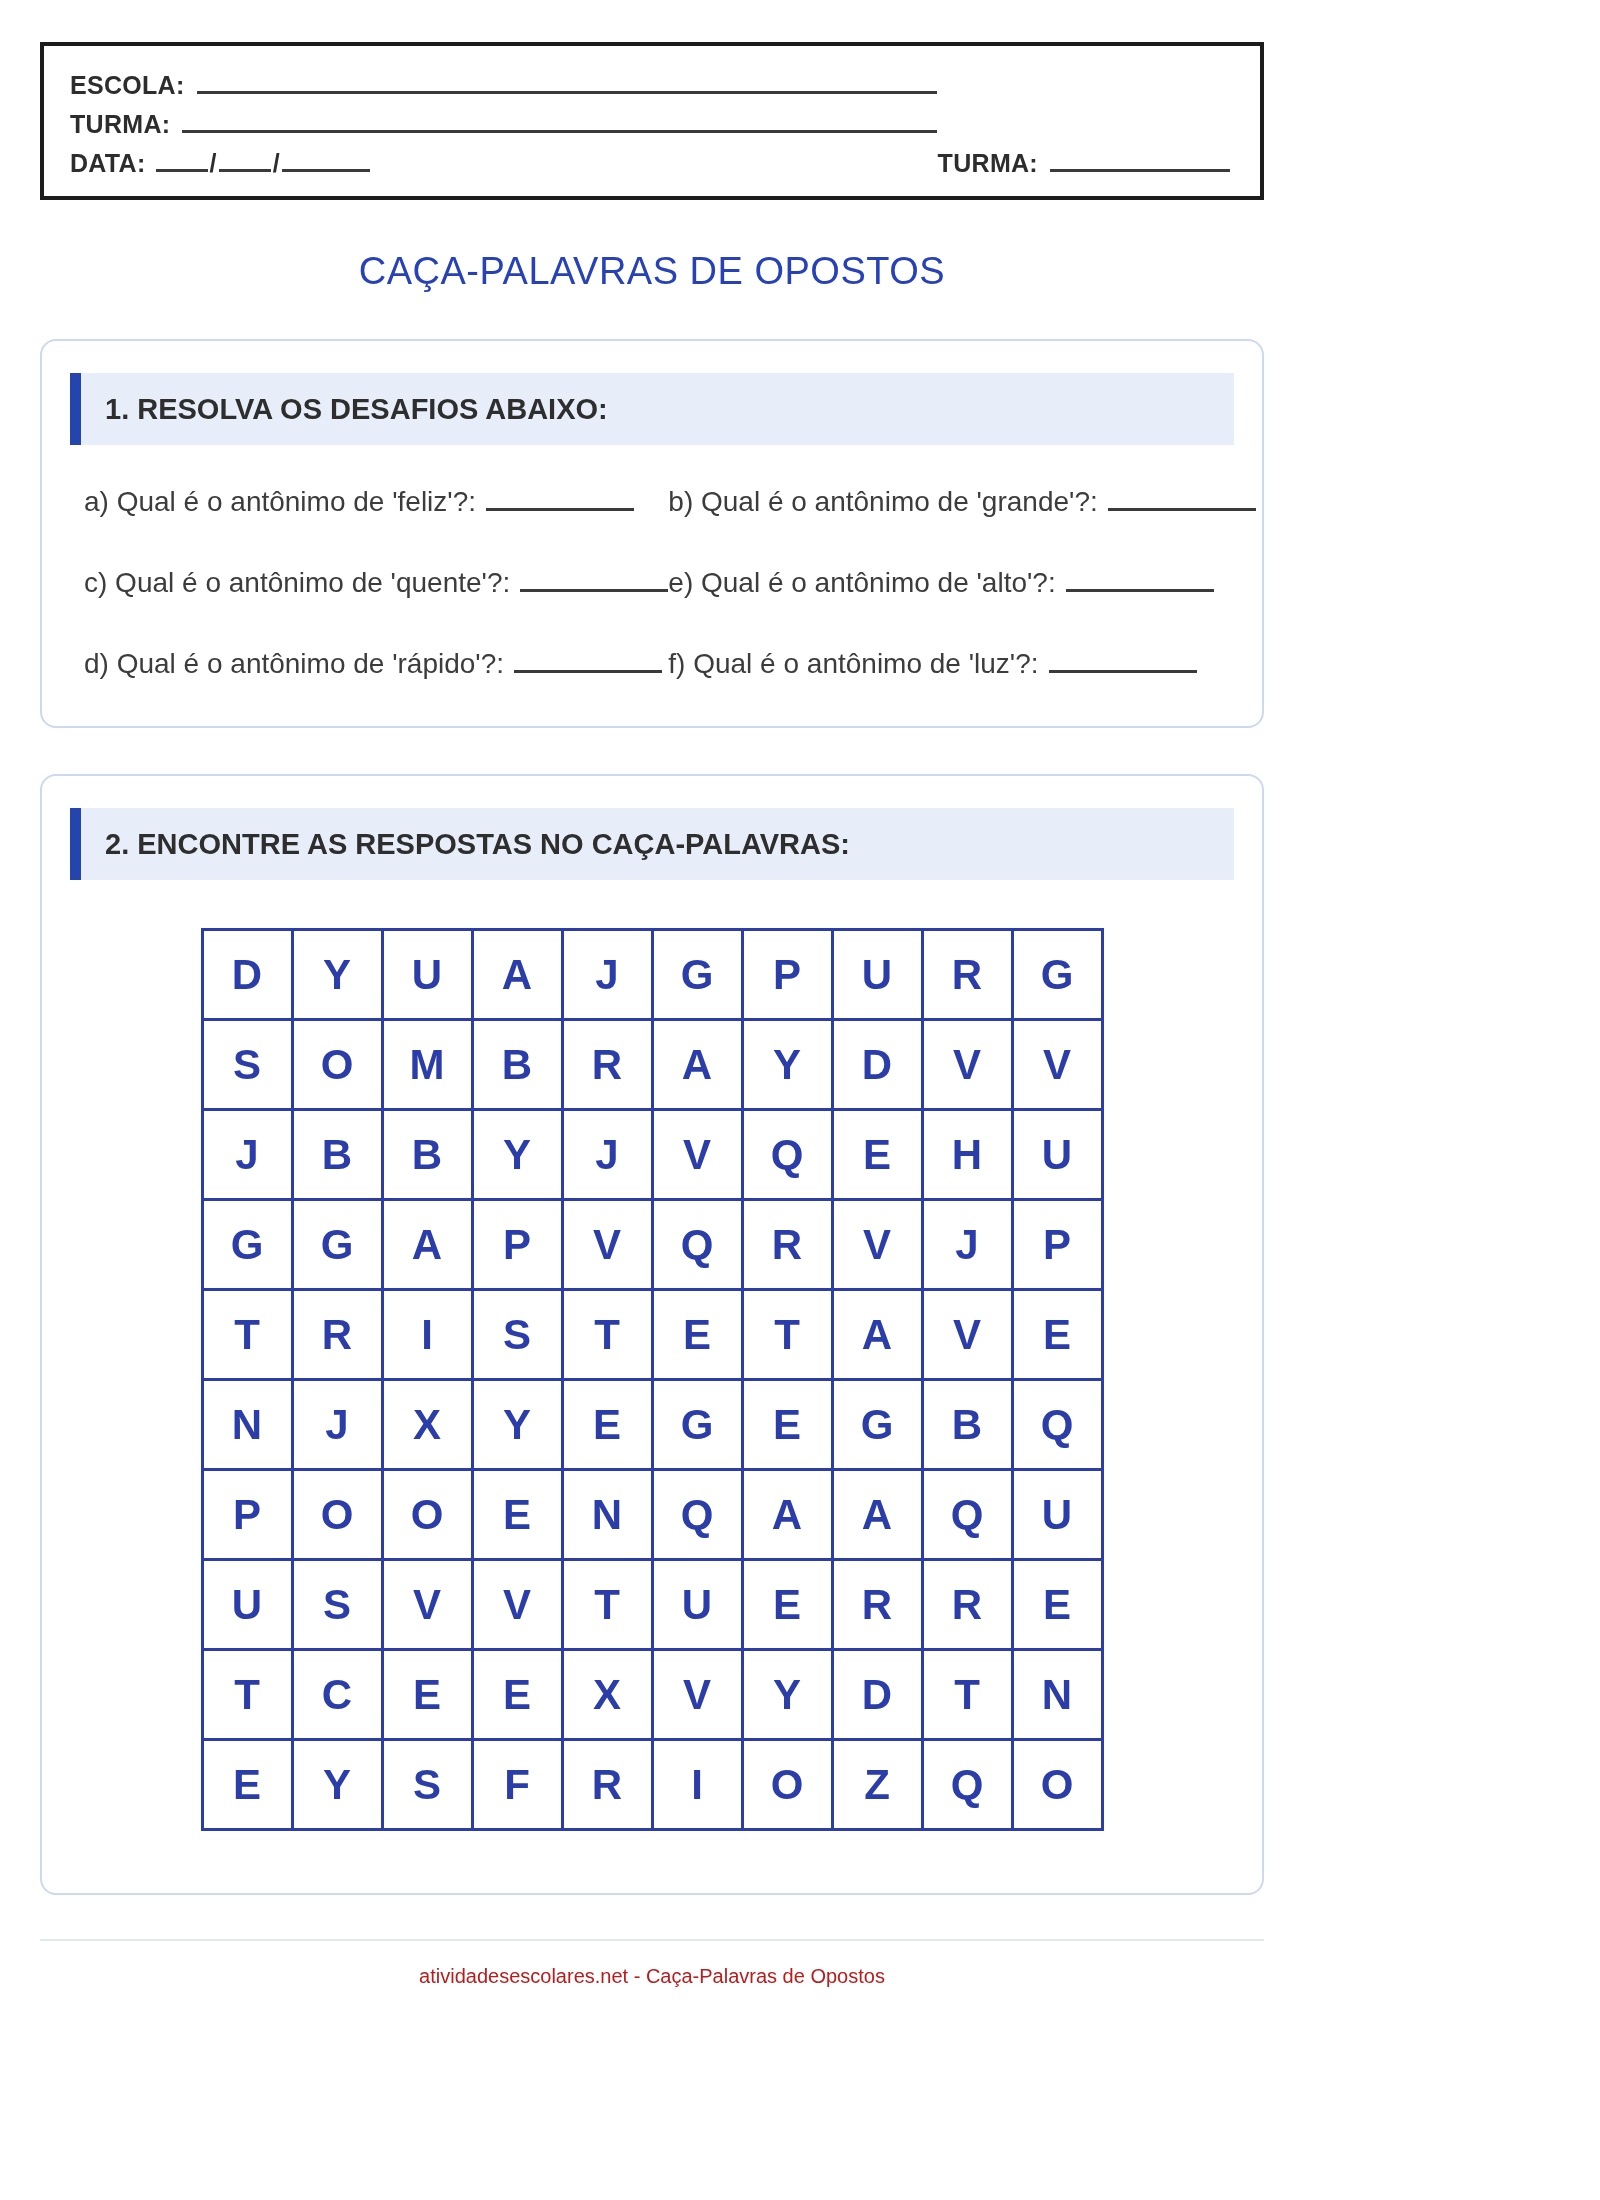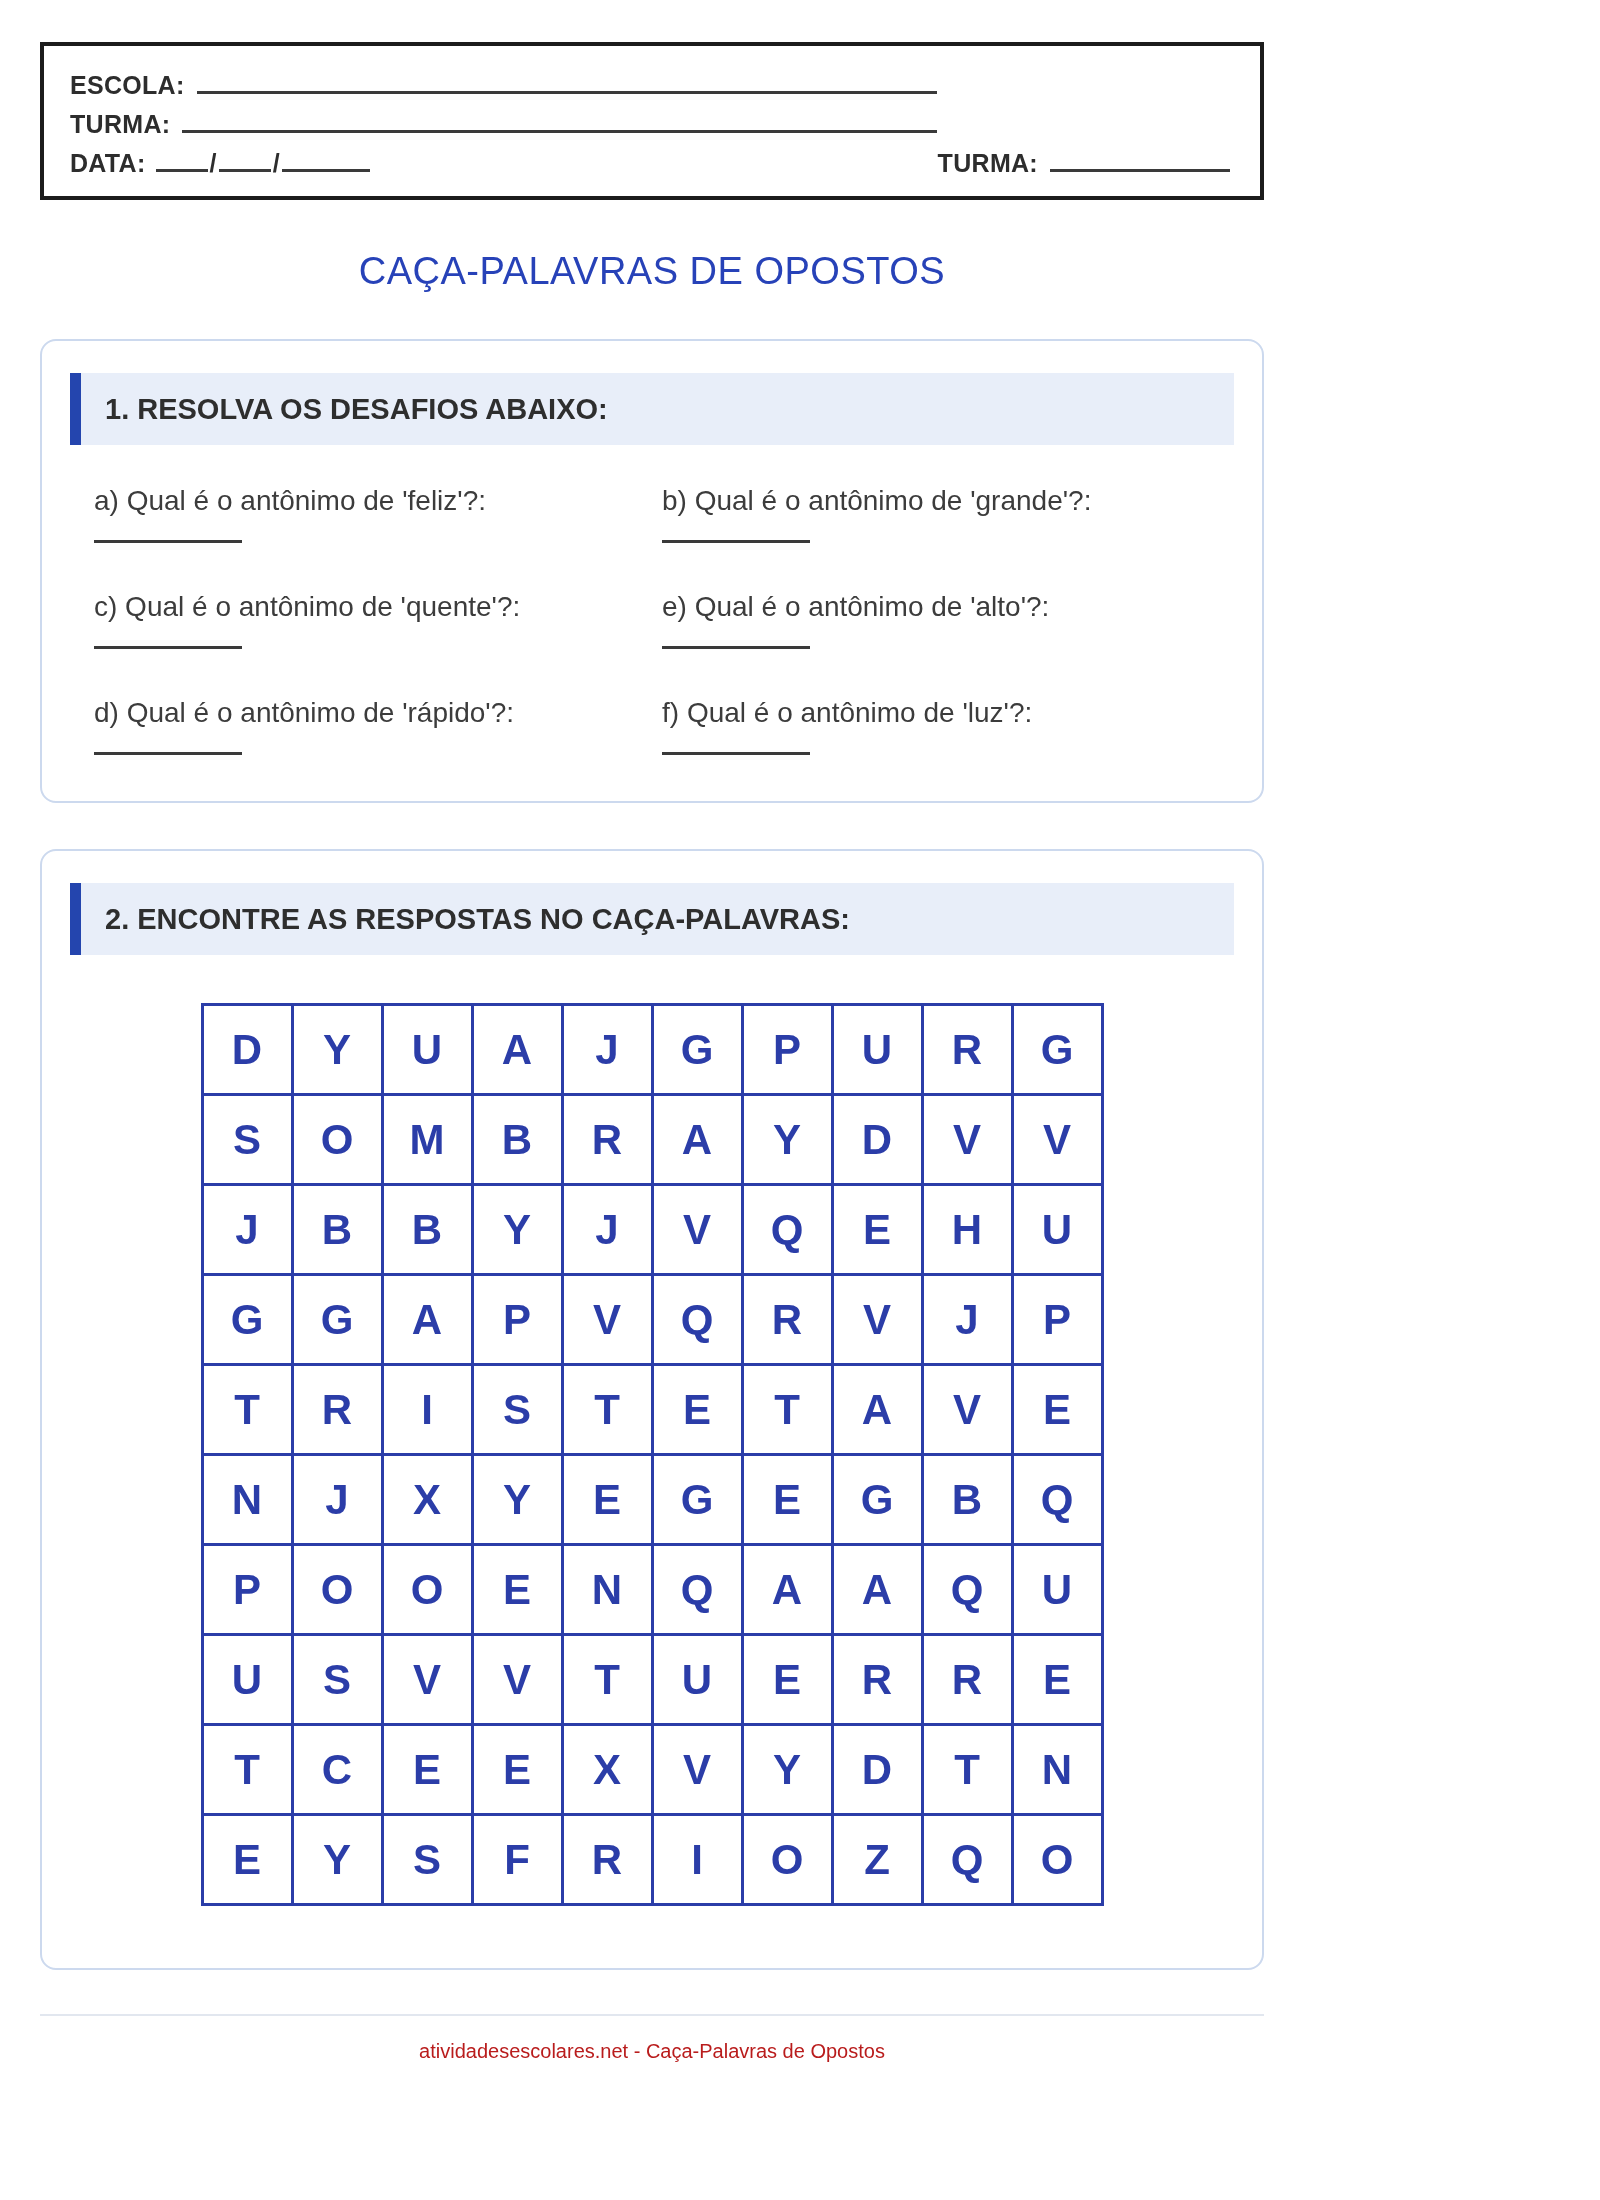--- a/index.html
+++ b/index.html
@@ -76,21 +76,21 @@
 
   
   .questions {
     display: grid;
     grid-template-columns: 1fr 1fr;
     row-gap: 48px;
     padding: 40px 14px 12px 14px;
     font-size: 28px;
     color: #3c3c3c;
   }
-  .question { white-space: nowrap; display: flex; align-items: baseline; flex-direction: column; }
+  .question { white-space: nowrap; display: flex; align-items: baseline; }
   .answer-blank {
     display: inline-block;
     width: 148px;
     height: 26px;
     border-bottom: 3px solid #3a3a3a;
     margin-left: 10px;
   }
 
   
   .ws-table {

